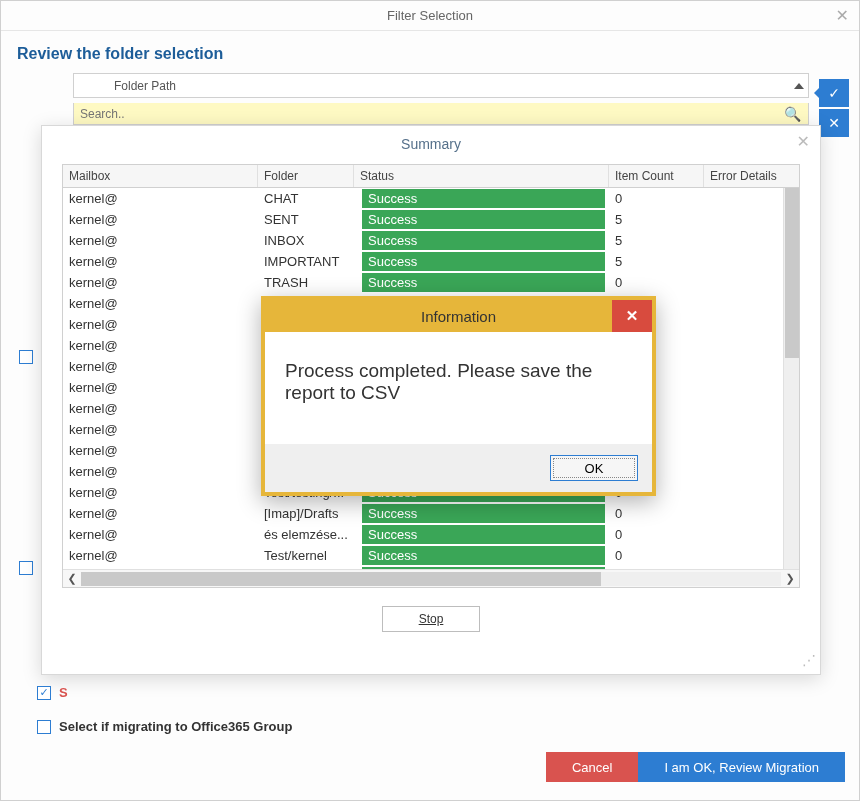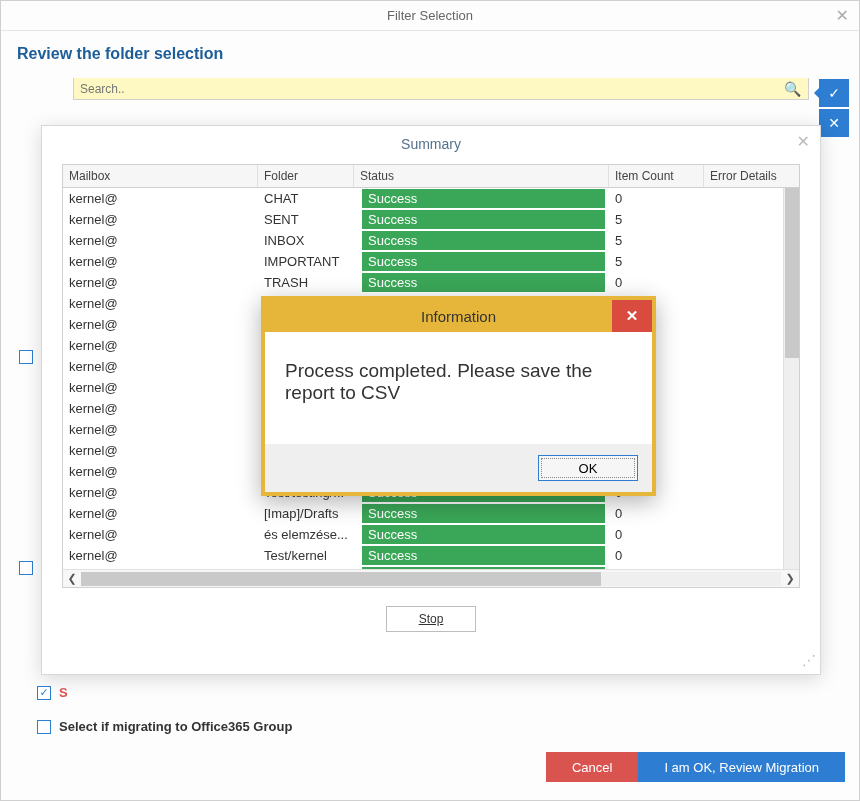--- a/index.html
+++ b/index.html
@@ -245,21 +245,21 @@
     color: #555;
     font-size: 11px;
   }
   .hscroll-track { flex:1; background: #efefef; height: 14px; position: relative; }
   .hscroll-thumb { position:absolute; left:0; top:0; height:14px; width:520px; background:#c9c9c9; }
   .stop-row {
     display:flex; justify-content:center;
     padding: 18px 0 10px;
   }
   .btn-stop {
-    width: 90px; height: 26px;
+    width: 98px; height: 26px;
     background: #fff;
     border: 1px solid #bdbdbd;
     font-size: 12px;
     color: #333;
     cursor: pointer;
     text-decoration: underline;
   }
   .resize-grip {
     position:absolute; right:6px; bottom:6px;
     color:#bbb; font-size:14px;
@@ -301,21 +301,21 @@
     font-size: 19px;
     color: #333;
   }
   .info-footer {
     background: #efefef;
     height: 48px;
     display:flex; justify-content:flex-end; align-items:center;
     padding: 0 14px;
   }
   .btn-ok {
-    width: 100px; height: 26px;
+    width: 88px; height: 26px;
     background: #f6f6f6;
     border: 1px solid #2d7dd2;
     outline: 1px dotted #888;
     outline-offset: -4px;
     font-size: 13px;
     cursor: pointer;
   }
   .cb-d { position:absolute; left:18px; top:348px; display:flex; gap:8px; align-items:center;}
   .cb-s { position:absolute; left:18px; top:559px; display:flex; gap:8px; align-items:center;}
 </style>
@@ -324,20 +324,24 @@
 
 <div class="window">
 
   <div class="titlebar">
     <span>Filter Selection</span>
     <span class="close">✕</span>
   </div>
 
   <div class="section-title">Review the folder selection</div>
 
+  <div class="folder-path-bar">
+    <span class="folder-path-label">Folder Path</span>
+    <span class="folder-path-sort"></span>
+  </div>
   <div class="search-row">
     <input type="text" placeholder="Search.." style="">
     <span class="search-icon">🔍</span>
   </div>
 
   <div class="side-badges">
     <div class="side-badge sel">✓</div>
     <div class="side-badge">✕</div>
   </div>
 

